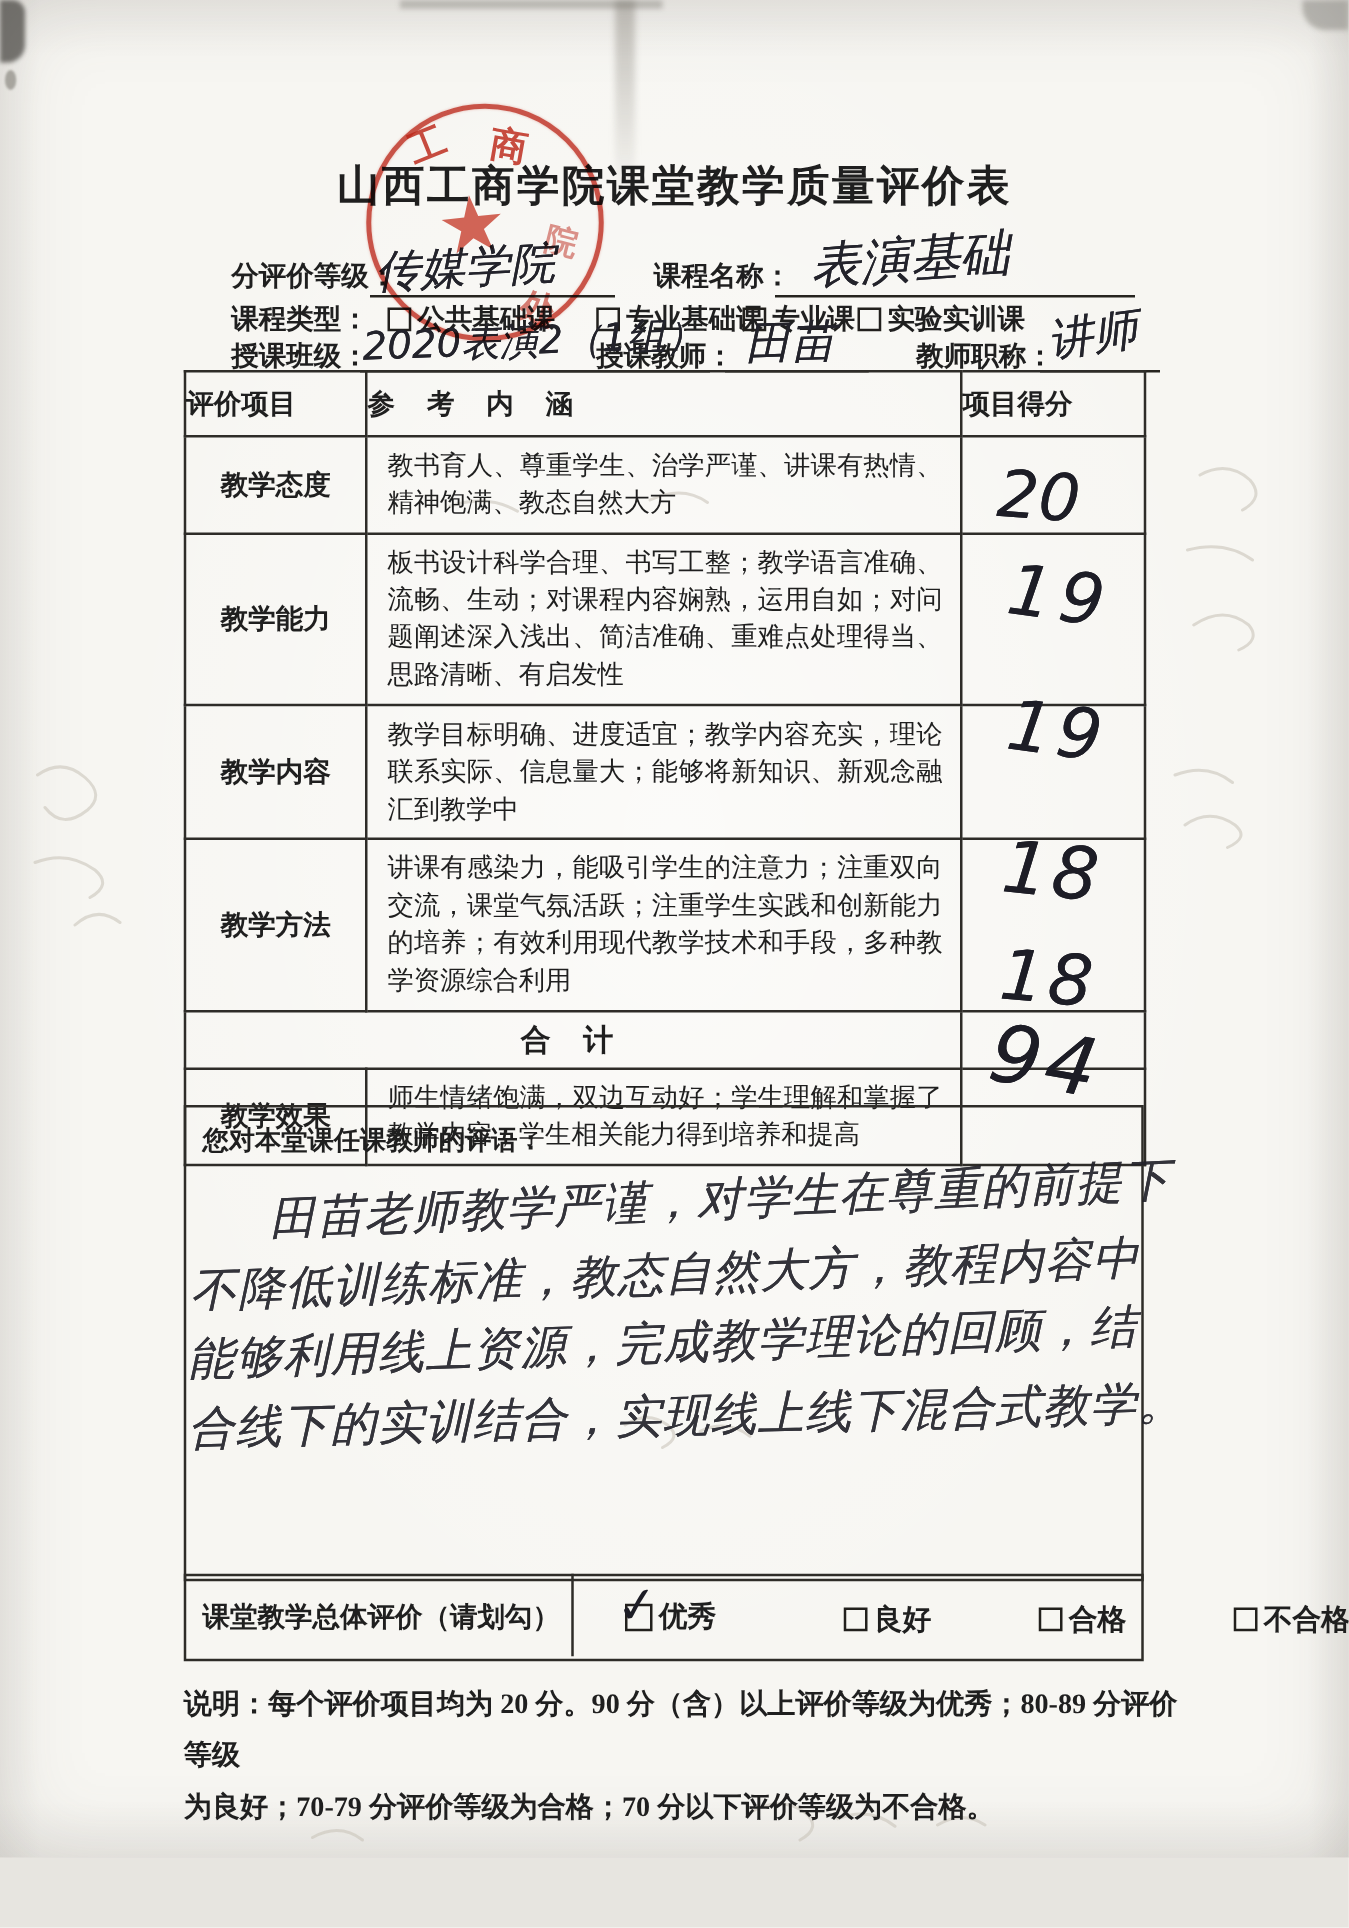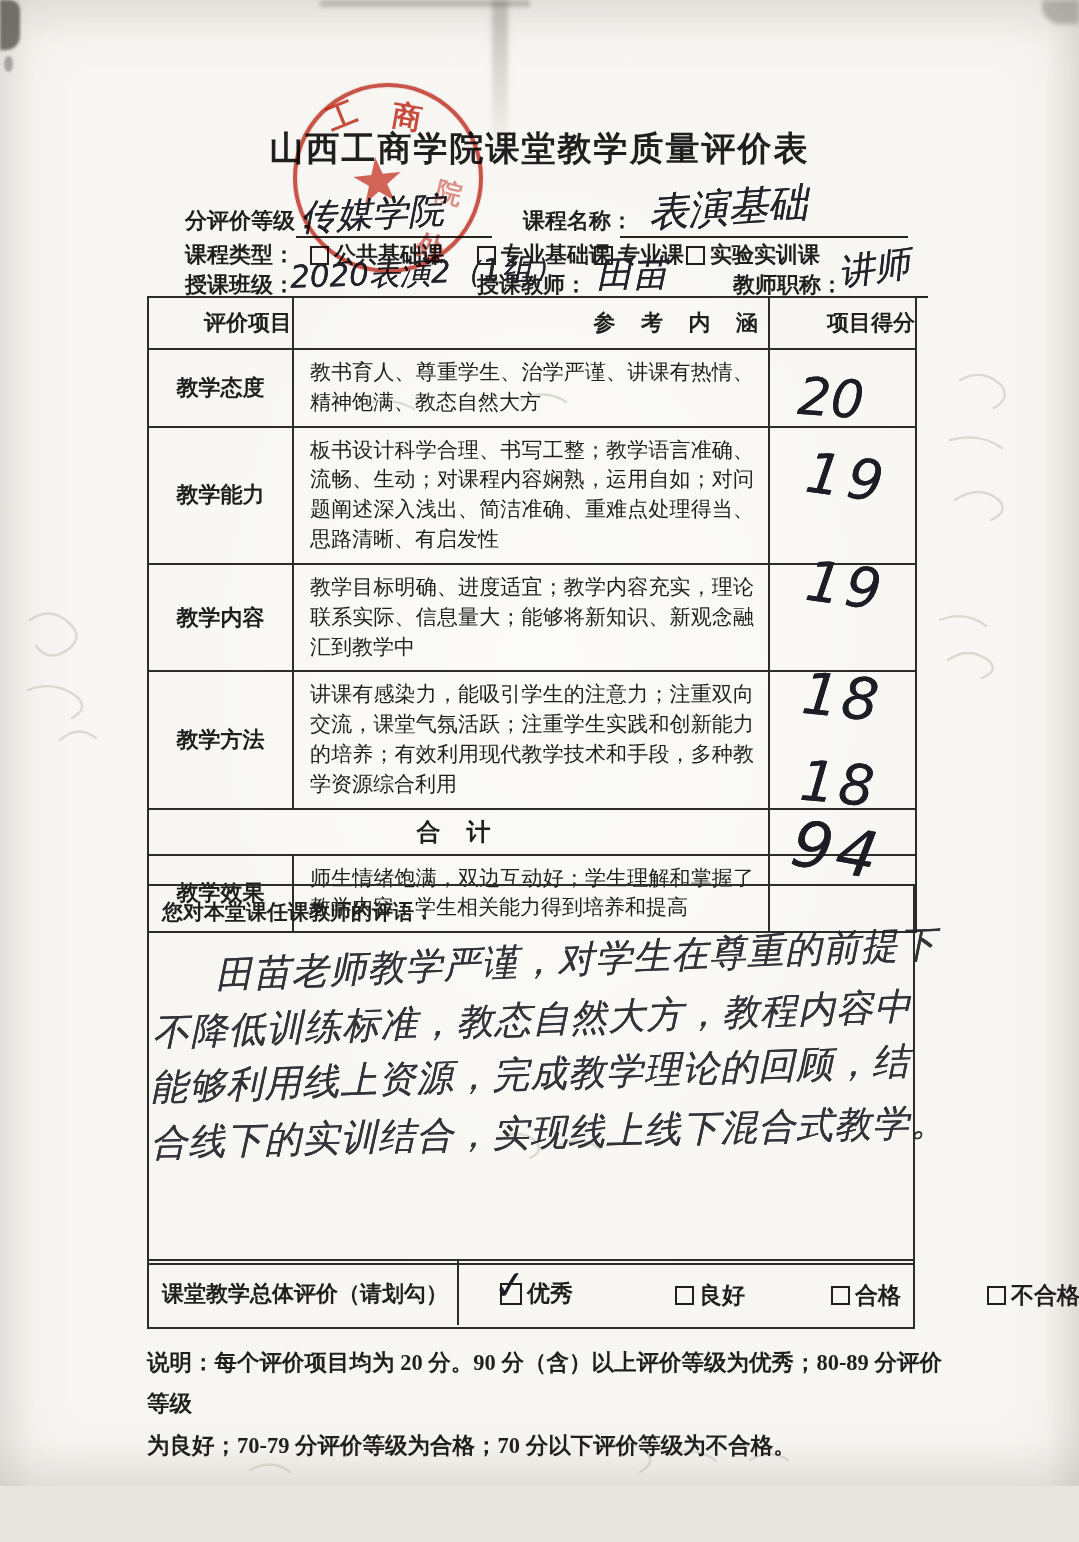--- a/index.html
+++ b/index.html
@@ -33,21 +33,21 @@
   }
   .typeopt{display:inline-flex;align-items:center;font-size:22px;font-weight:bold;white-space:nowrap;}
   table.eval{
     border-collapse:collapse;table-layout:fixed;z-index:2;position:absolute;
     left:147px;top:296px;width:768px;
   }
   table.eval td,table.eval th{
     border:2px solid #2e2c28;padding:0;vertical-align:middle;
     font-family:"Liberation Serif","DejaVu Serif",serif;color:#1f1f1f;
   }
-  .th{font-size:22px;font-weight:bold;text-align:right;}
+  .th{font-size:22px;font-weight:bold;text-align:left;}
   .item{font-size:22px;font-weight:bold;text-align:center;}
   .content{font-size:21px;line-height:1.42;padding:8px 14px 8px 16px !important;text-align:justify;}
   .totalcell{font-size:24px;font-weight:bold;text-align:center;letter-spacing:10px;}
   .box{border:2px solid #2e2c28;z-index:2;}
   .score{
     font-family:"DejaVu Sans","Liberation Sans",sans-serif;font-style:italic;
     color:#1d1d26;z-index:4;line-height:1;text-shadow:0 0 .5px #1d1d26;
   }
   .commentlabel{font-size:21px;font-weight:bold;z-index:3;}
   .hwline{font-size:37px;letter-spacing:1px;opacity:.92;}

